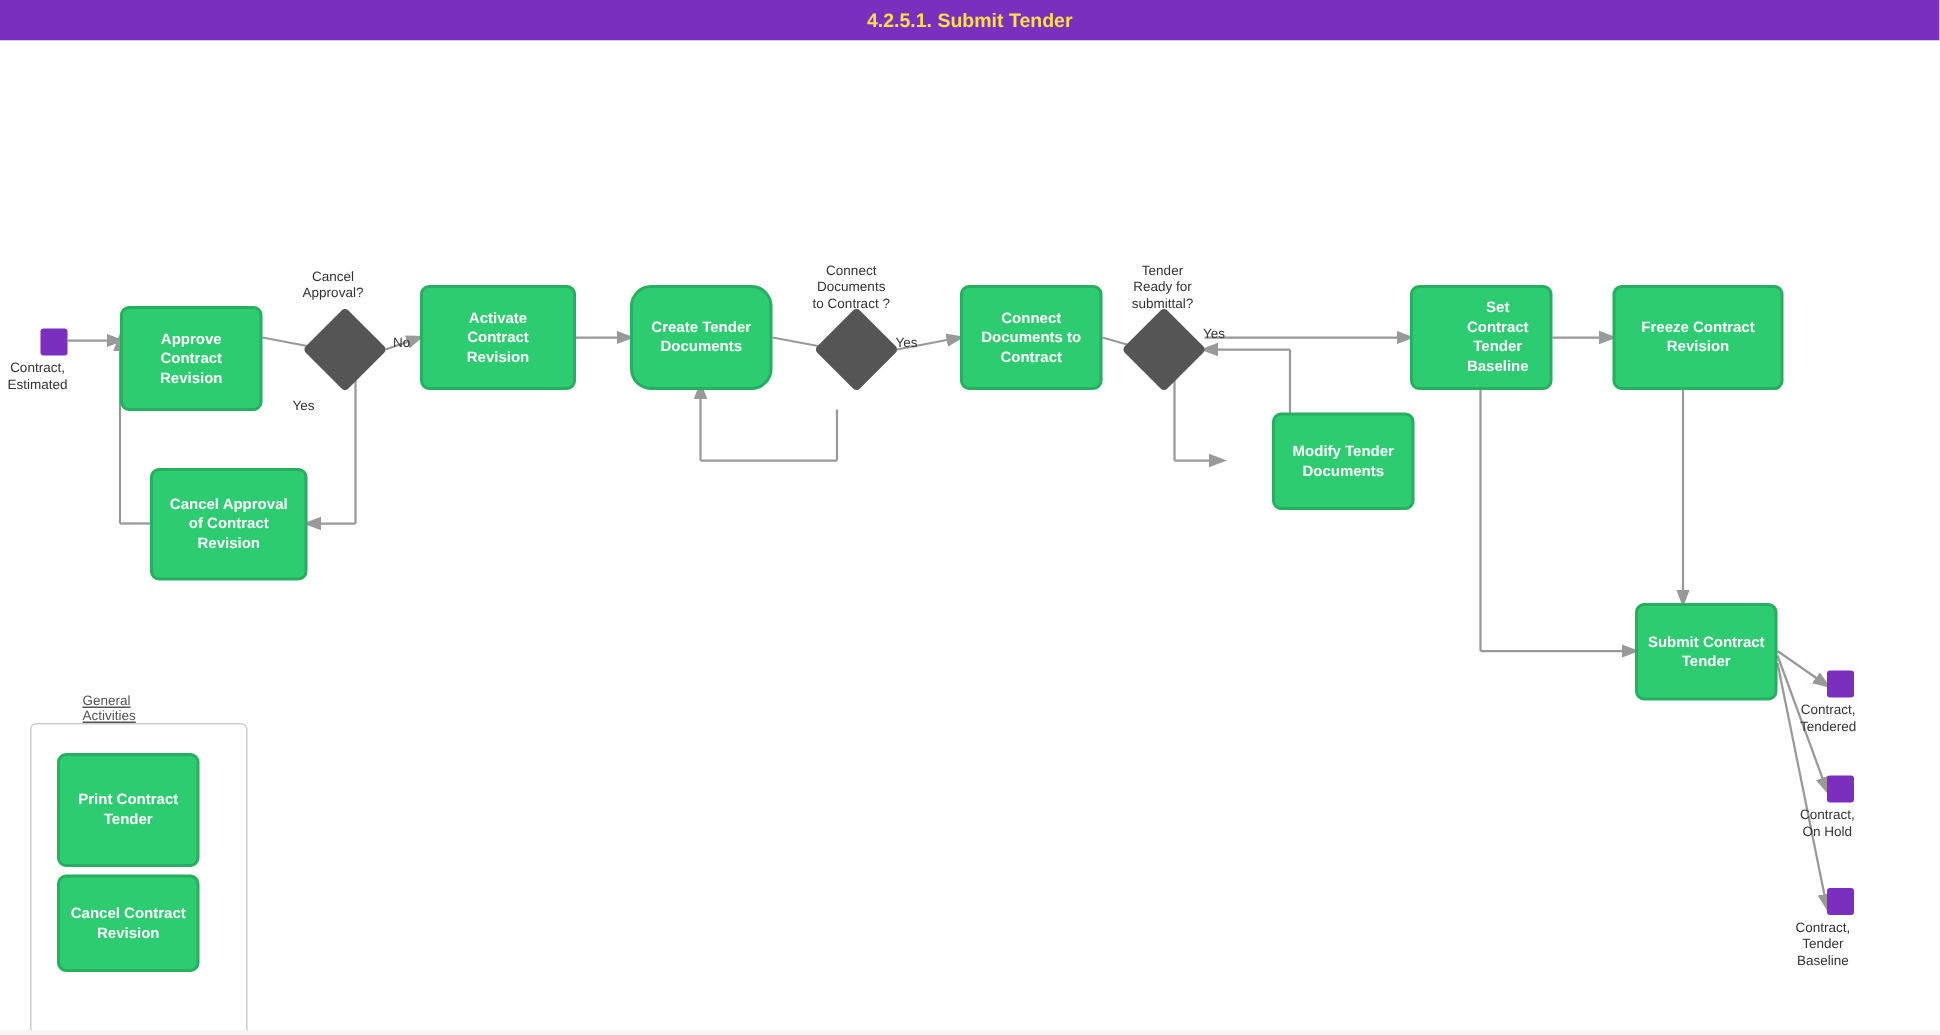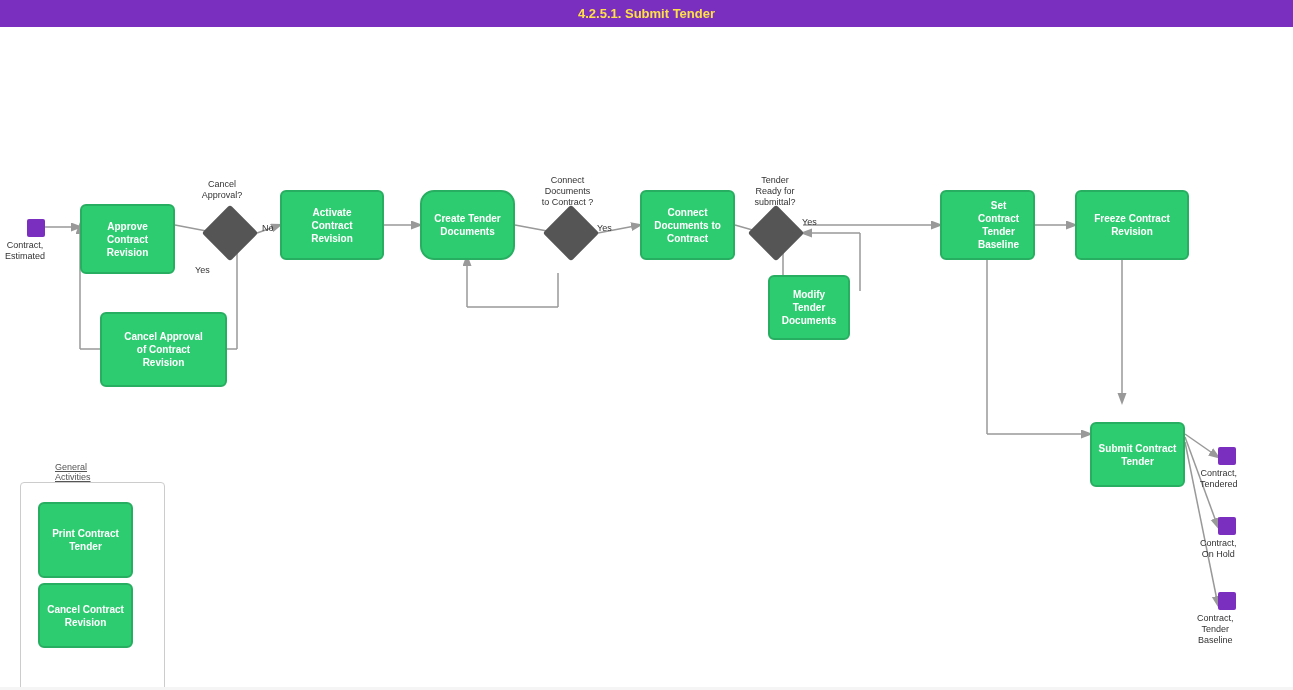--- a/index.html
+++ b/index.html
@@ -195,29 +195,29 @@
   <div class="arrow-label" style="left:802px;top:190px;">Yes</div>
 
   <div class="node" style="left:940px;top:163px;width:95px;height:70px;padding-left:28px;">
     Set Contract<br>Tender Baseline
   </div>
 
   <div class="node" style="left:1075px;top:163px;width:114px;height:70px;">
     Freeze Contract<br>Revision
   </div>
 
-  <div class="node" style="left:100px;top:285px;width:127px;height:75px;">
+  <div class="node" style="left:100px;top:285px;width:105px;height:75px;">
     Cancel Approval<br>of Contract<br>Revision
   </div>
 
-  <div class="node" style="left:768px;top:248px;width:82px;height:65px;">
+  <div class="node" style="left:848px;top:248px;width:95px;height:65px;">
     Modify Tender<br>Documents
   </div>
 
-  <div class="node" style="left:1090px;top:375px;width:95px;height:65px;margin-top:20px;">
+  <div class="node" style="left:1090px;top:375px;width:95px;height:65px;">
     Submit Contract<br>Tender
   </div>
 
   <div class="state-node" style="left:1218px;top:420px;"></div>
   <div class="state-label" style="left:1200px;top:441px;">Contract,<br>Tendered</div>
 
   <div class="state-node" style="left:1218px;top:490px;"></div>
   <div class="state-label" style="left:1200px;top:511px;">Contract,<br>On Hold</div>
 
   <div class="state-node" style="left:1218px;top:565px;"></div>

